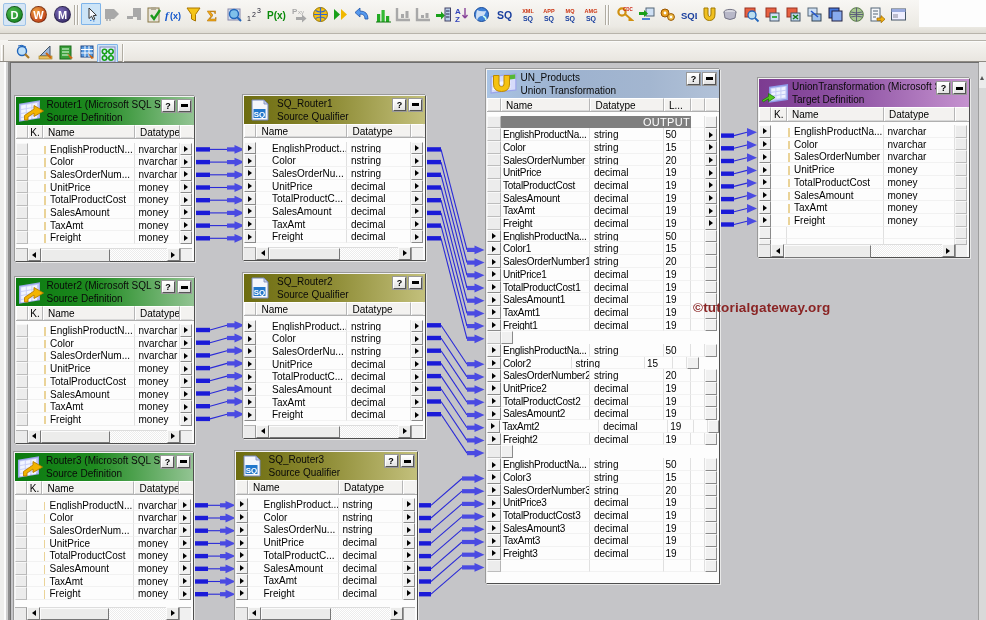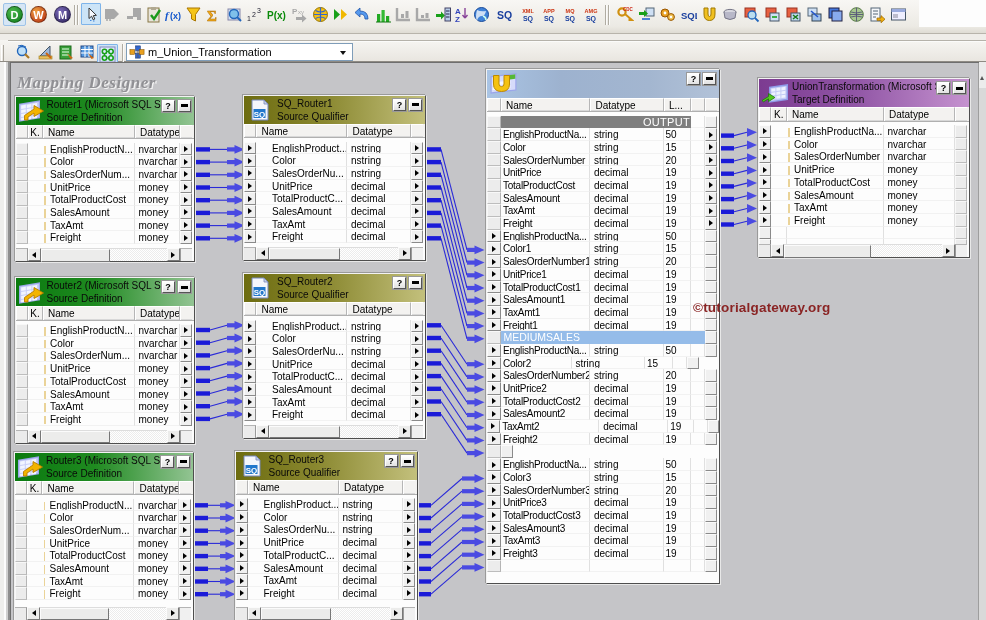--- a/index.html
+++ b/index.html
@@ -367,40 +367,24 @@
       <svg width="17" height="17" viewBox="0 0 17 17">
         <rect x="1" y="1" width="15" height="15" fill="#dbeafc" stroke="#88b"></rect>
         <circle cx="5.5" cy="5.5" r="2.2" fill="none" stroke="#18a018" stroke-width="1.6"></circle>
         <circle cx="12" cy="5.5" r="2.2" fill="none" stroke="#18a018" stroke-width="1.6"></circle>
         <circle cx="5.5" cy="12" r="2.2" fill="none" stroke="#18a018" stroke-width="1.6"></circle>
         <circle cx="12" cy="12" r="2.2" fill="none" stroke="#18a018" stroke-width="1.6"></circle>
         <path d="M7.5 5.5 h2.5 M5.5 7.5 v2.5 M12 7.5 v2.5 M7.5 12 h2.5" stroke="#18a018" stroke-width="1.2"></path>
       </svg>
     </div>
     <div class="tsep" style="left:122px;top:4px"></div>
-    <div id="combo">
-      <span class="cbi">
-        <svg width="16" height="16" viewBox="0 0 17 17">
-          <rect x="1" y="6" width="5" height="5" fill="#e8a020" stroke="#885500" stroke-width="0.6"></rect>
-          <rect x="7" y="2" width="5" height="5" fill="#3366cc" stroke="#113377" stroke-width="0.6"></rect>
-          <rect x="7" y="10" width="5" height="5" fill="#3366cc" stroke="#113377" stroke-width="0.6"></rect>
-          <rect x="11" y="6" width="5" height="5" fill="#e8a020" stroke="#885500" stroke-width="0.6"></rect>
-          <path d="M6 8.5 h5 M9.5 7 v8" stroke="#555" stroke-width="0.8"></path>
-        </svg>
-      </span>
-      <span class="cbt">m_Union_Transformation</span>
-      <span class="cbb">
-        <i></i>
-      </span>
-    </div>
   </div>
 <div id="lstrip"></div>
 <div id="wsedge"></div>
 <div id="ws">
-    <div class="mdlabel">Mapping Designer</div>
     <svg id="wires" width="986" height="620">
       <path d="M194 149.4 H210" class="wt"></path>
       <path d="M210 149.4 L227 149.4" class="wn"></path>
       <path d="M227 149.4 H235.5" class="wu"></path>
       <polygon points="234.5,145 244.5,149.4 234.5,153.8" class="wa"></polygon>
       <path d="M194 330 H210" class="wt"></path>
       <path d="M210 330 L227 325.3" class="wn"></path>
       <path d="M227 325.3 H235.5" class="wu"></path>
       <polygon points="234.5,320.9 244.5,325.3 234.5,329.7" class="wa"></polygon>
       <path d="M194 505.3 H208" class="wt"></path>
@@ -1393,20 +1377,24 @@
               <rect x="4.6" y="13.2" width="5" height="3.2"></rect>
               <rect x="11" y="13.2" width="5" height="3.2"></rect>
               <rect x="17.4" y="13.2" width="5" height="3.2"></rect>
               <rect x="4.6" y="17.6" width="5" height="3.2"></rect>
               <rect x="11" y="17.6" width="5" height="3.2"></rect>
               <rect x="17.4" y="17.6" width="5" height="3.2"></rect>
             </g>
           </g>
           <path d="M5.5 5.5 L11 5.5 L11 14 Q11 16.6 13.5 16.6 Q16 16.6 16 14 L16 5.5 L21.5 5.5 L21.5 14 Q21.5 21.5 13.5 21.5 Q5.5 21.5 5.5 14 Z" fill="#f5c211" stroke="#bd8a00" stroke-width="1"></path>
         </svg>
+        <div class="ttl">
+          <div>UN_Products</div>
+          <div>Union Transformation</div>
+        </div>
         <div class="btns">
           <span class="bq">?</span>
           <span class="bm">
             <i></i>
           </span>
         </div>
       </div>
       <div class="ch">
         <div class="chc" style="width:14px"></div>
         <div class="chc" style="width:89.5px">Name</div>
@@ -1577,21 +1565,20 @@
             <i class="tri"></i>
           </div>
           <div class="c nm3" style="width:89.5px">Freight1</div>
           <div class="c" style="width:73.5px">decimal</div>
           <div class="c" style="width:27.5px;padding-left:2px">19</div>
           <div class="c" style="width:14px"></div>
           <div class="ph" style="width:12px"></div>
         </div>
         <div class="r">
           <div class="rh" style="width:14px"></div>
-          <div class="gbar blu" style="width:204.5px">MEDIUMSALES</div>
           <div class="ph" style="width:12px"></div>
         </div>
         <div class="r">
           <div class="ph" style="width:14px">
             <i class="tri"></i>
           </div>
           <div class="c nm3" style="width:89.5px">EnglishProductNa...</div>
           <div class="c" style="width:73.5px">string</div>
           <div class="c" style="width:27.5px;padding-left:2px">50</div>
           <div class="c" style="width:14px"></div>

